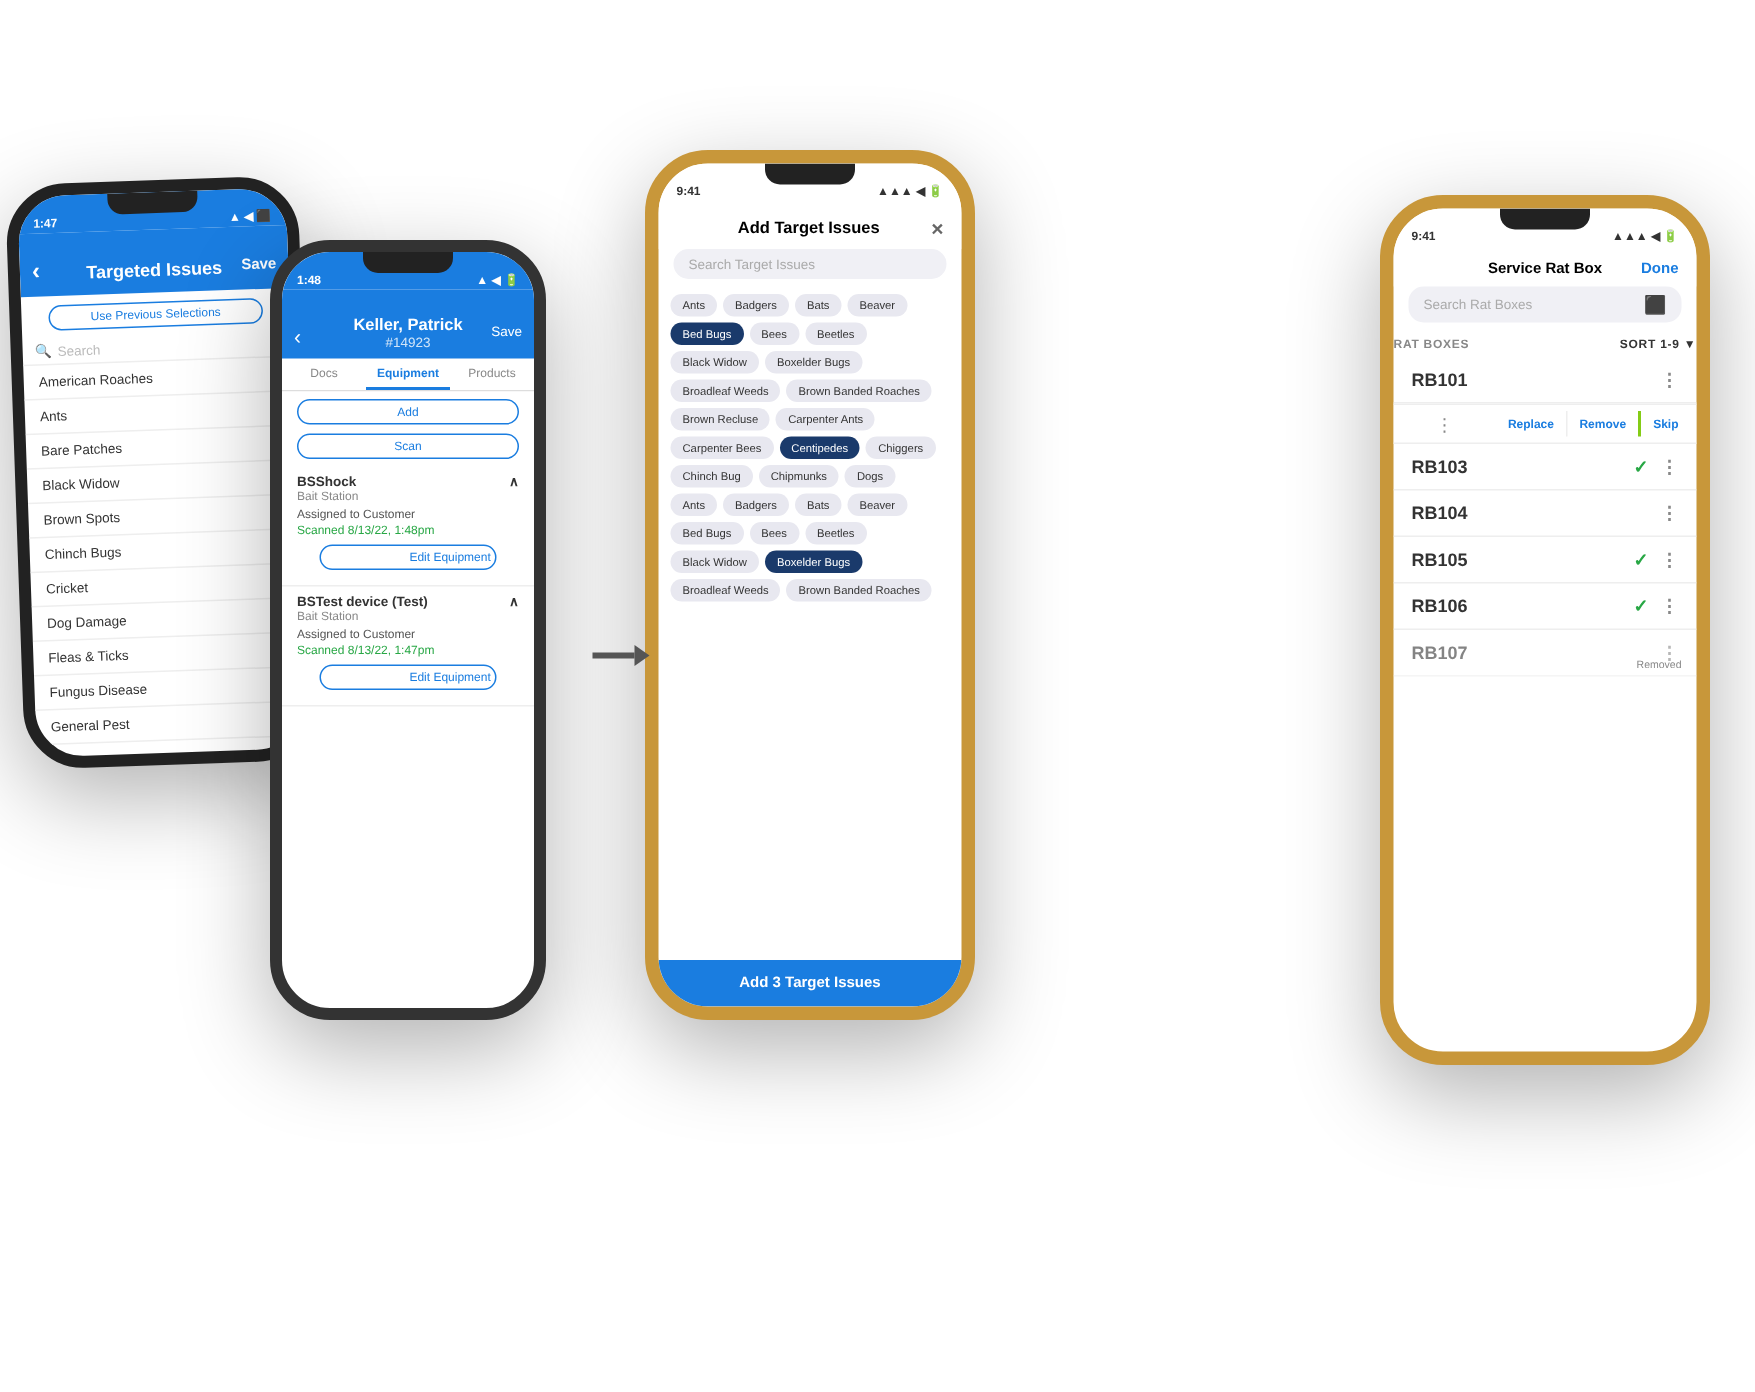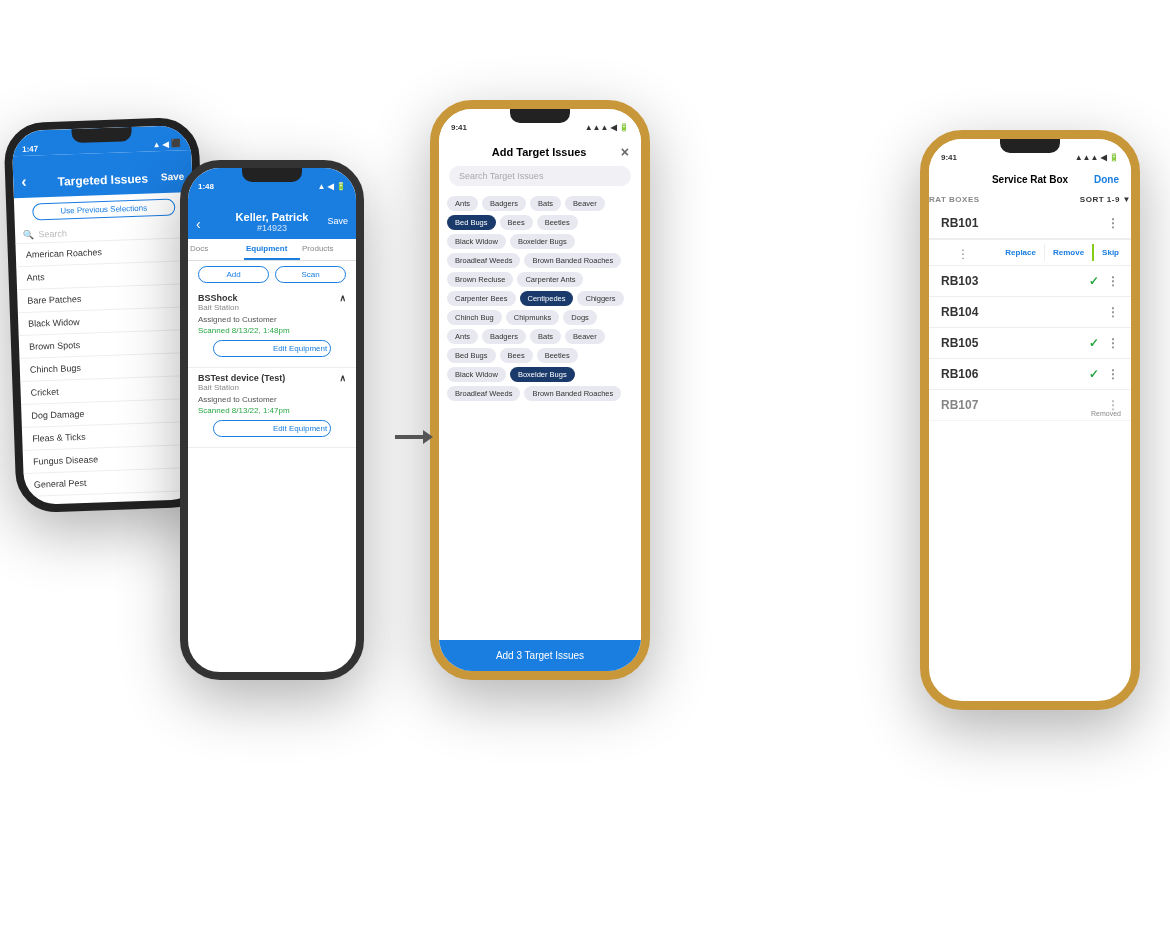--- a/index.html
+++ b/index.html
@@ -160,32 +160,34 @@
     }
     .p2-tabs {
       display: flex;
       border-bottom: 1px solid #ddd;
       background: white;
     }
     .p2-tab {
       flex: 1;
       padding: 5px 2px;
       font-size: 8px;
+      text-align: center;
       color: #888;
     }
     .p2-tab.active {
       color: #1a7de0;
       border-bottom: 2px solid #1a7de0;
       font-weight: 600;
     }
     .p2-btns {
       display: flex;
       gap: 6px;
       padding: 5px 10px;
       background: white;
+      flex-direction: column;
     }
     .p2-btn {
       flex: 1;
       border: 1.5px solid #1a7de0;
       color: #1a7de0;
       background: white;
       border-radius: 12px;
       padding: 3px;
       font-size: 8px;
       text-align: center;
@@ -275,21 +277,21 @@
     .p3-add-btn {
       position: absolute;
       bottom: 0;
       left: 0;
       right: 0;
       background: #1a7de0;
       color: white;
       text-align: center;
       padding: 10px;
       font-size: 10px;
-      font-weight: 400;
+      font-weight: 700;
     }
 
     
     .p4-header {
       display: flex;
       justify-content: space-between;
       align-items: center;
       padding: 10px 12px 6px;
       background: white;
       font-size: 10px;
@@ -553,20 +555,24 @@
       <div class="notch"></div>
       <div style="background:white; padding:14px 12px 2px; display:flex; justify-content:space-between; font-size:8px; color:#333; font-weight:600;">
         <span>9:41</span>
         <span>▲▲▲ ◀ 🔋</span>
       </div>
       <div class="p4-header">
         <span style="color:transparent;">Done</span>
         <span>Service Rat Box</span>
         <span class="p4-done">Done</span>
       </div>
+      <div class="p4-search-bar">
+        <span>Search Rat Boxes</span>
+        <span style="font-size:12px;">⬛</span>
+      </div>
       <div class="p4-section-header">
         <span>RAT BOXES</span>
         <span class="p4-sort">
           <span>SORT 1-9</span>
           <span> ▼</span>
         </span>
       </div>
 
       <div style="position:relative;">
         <div class="p4-list-item">

